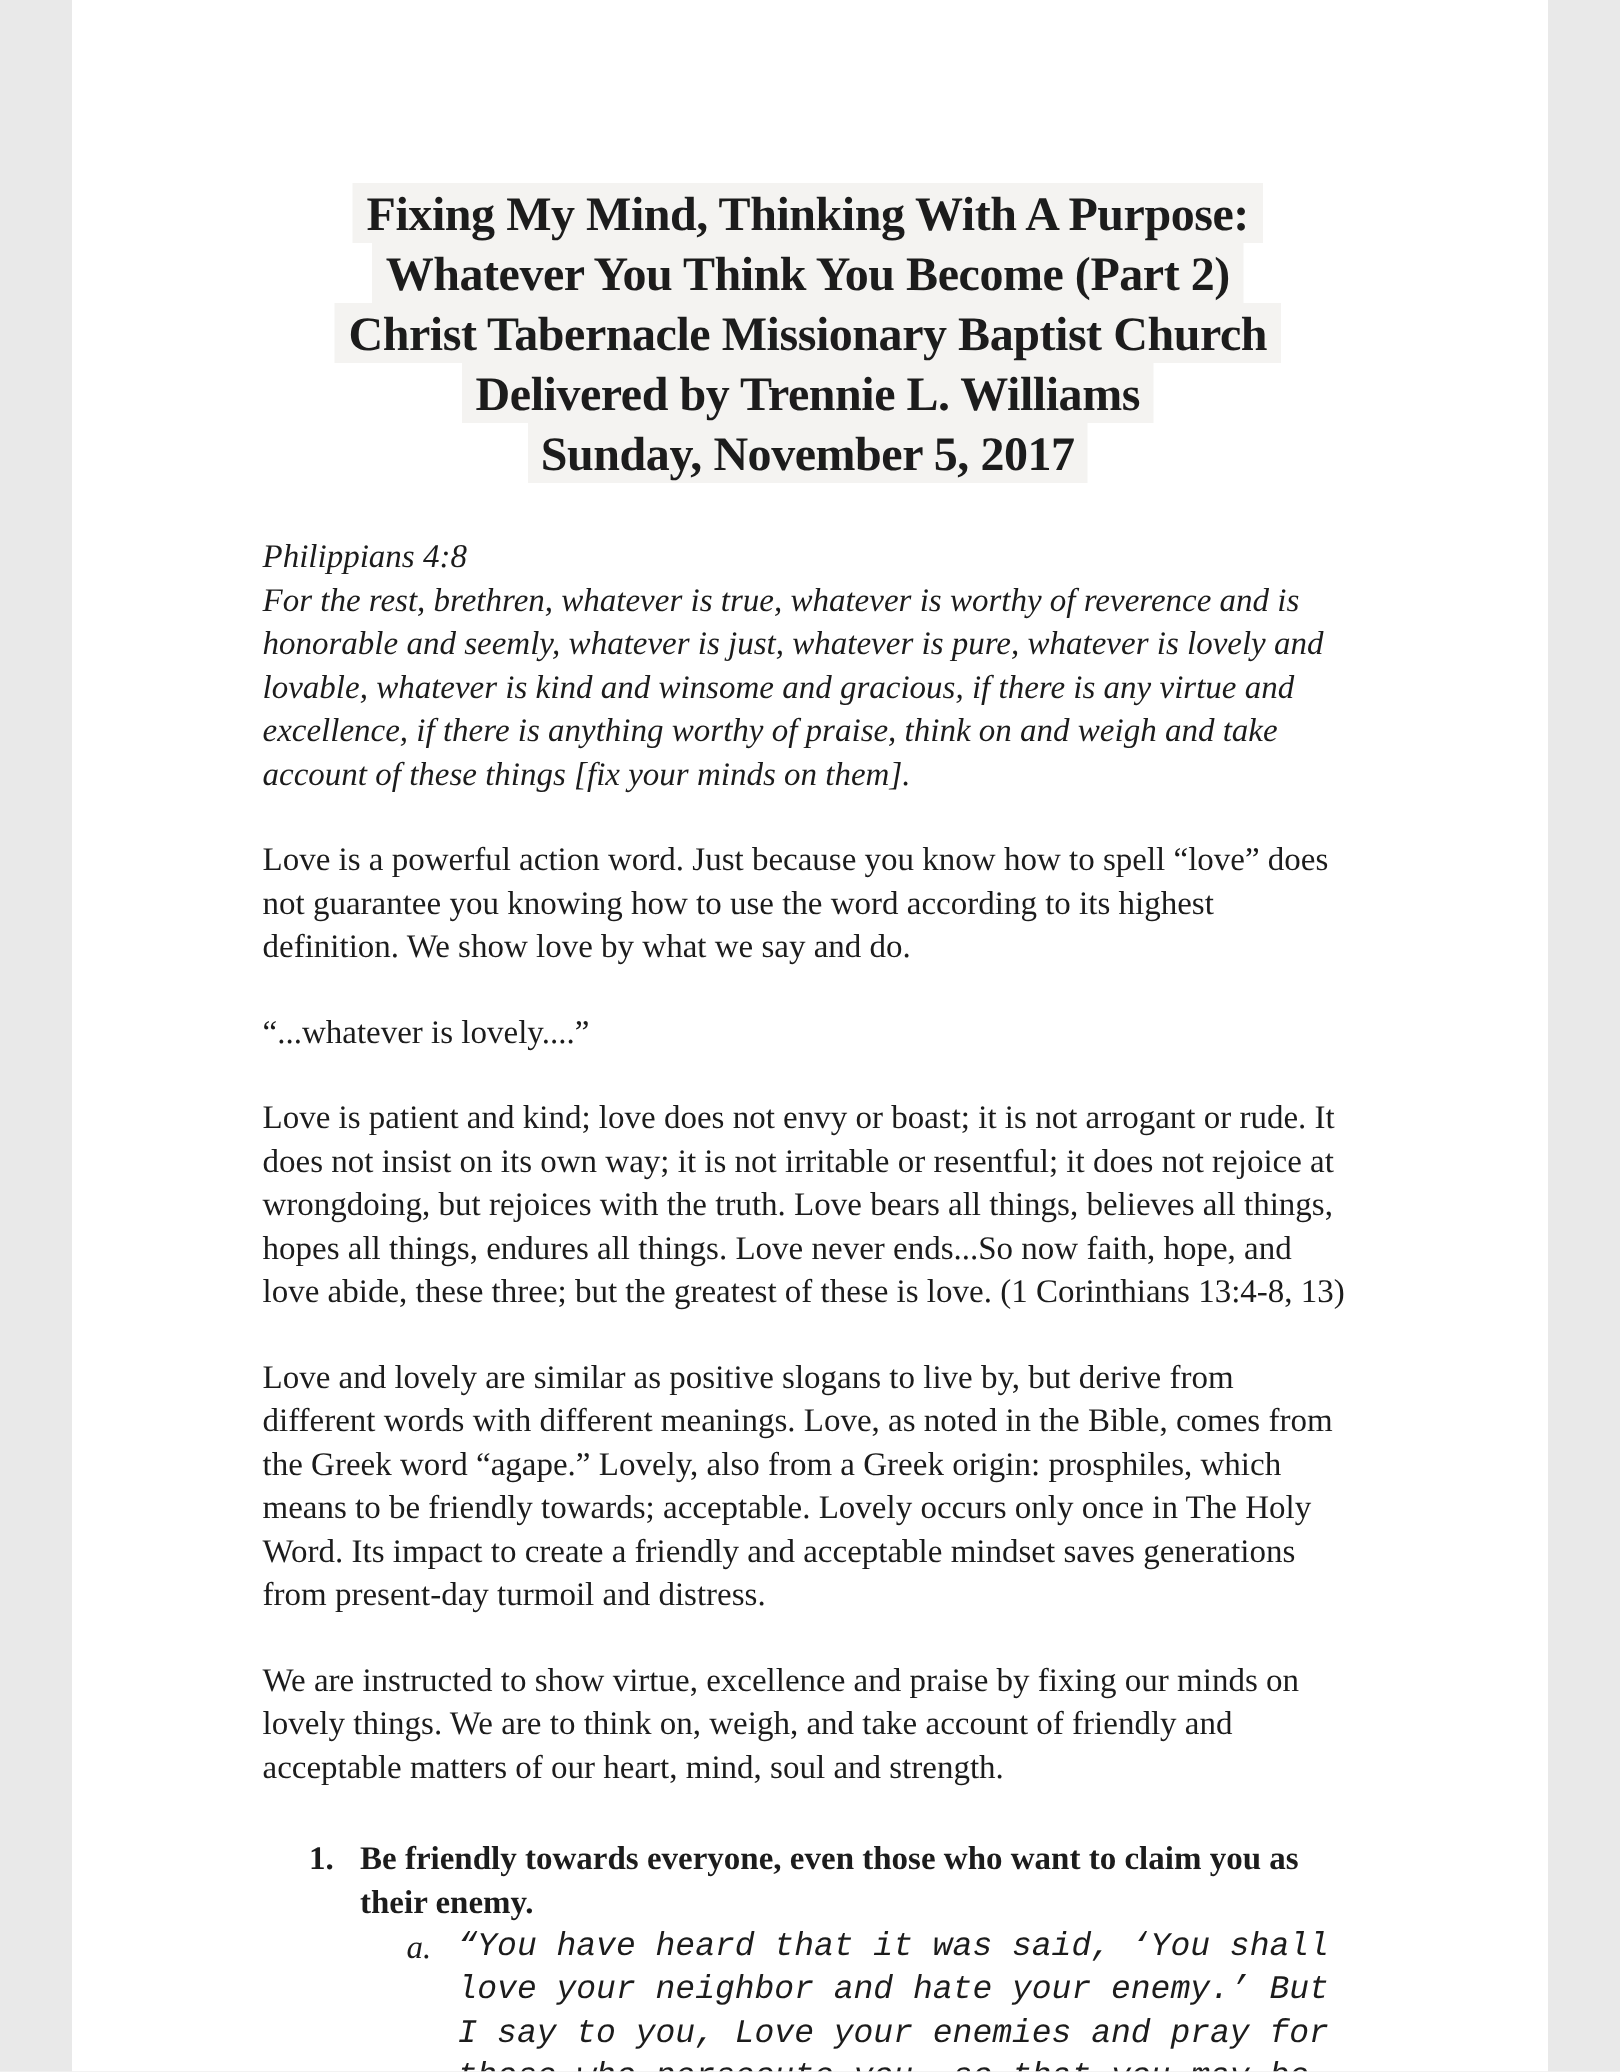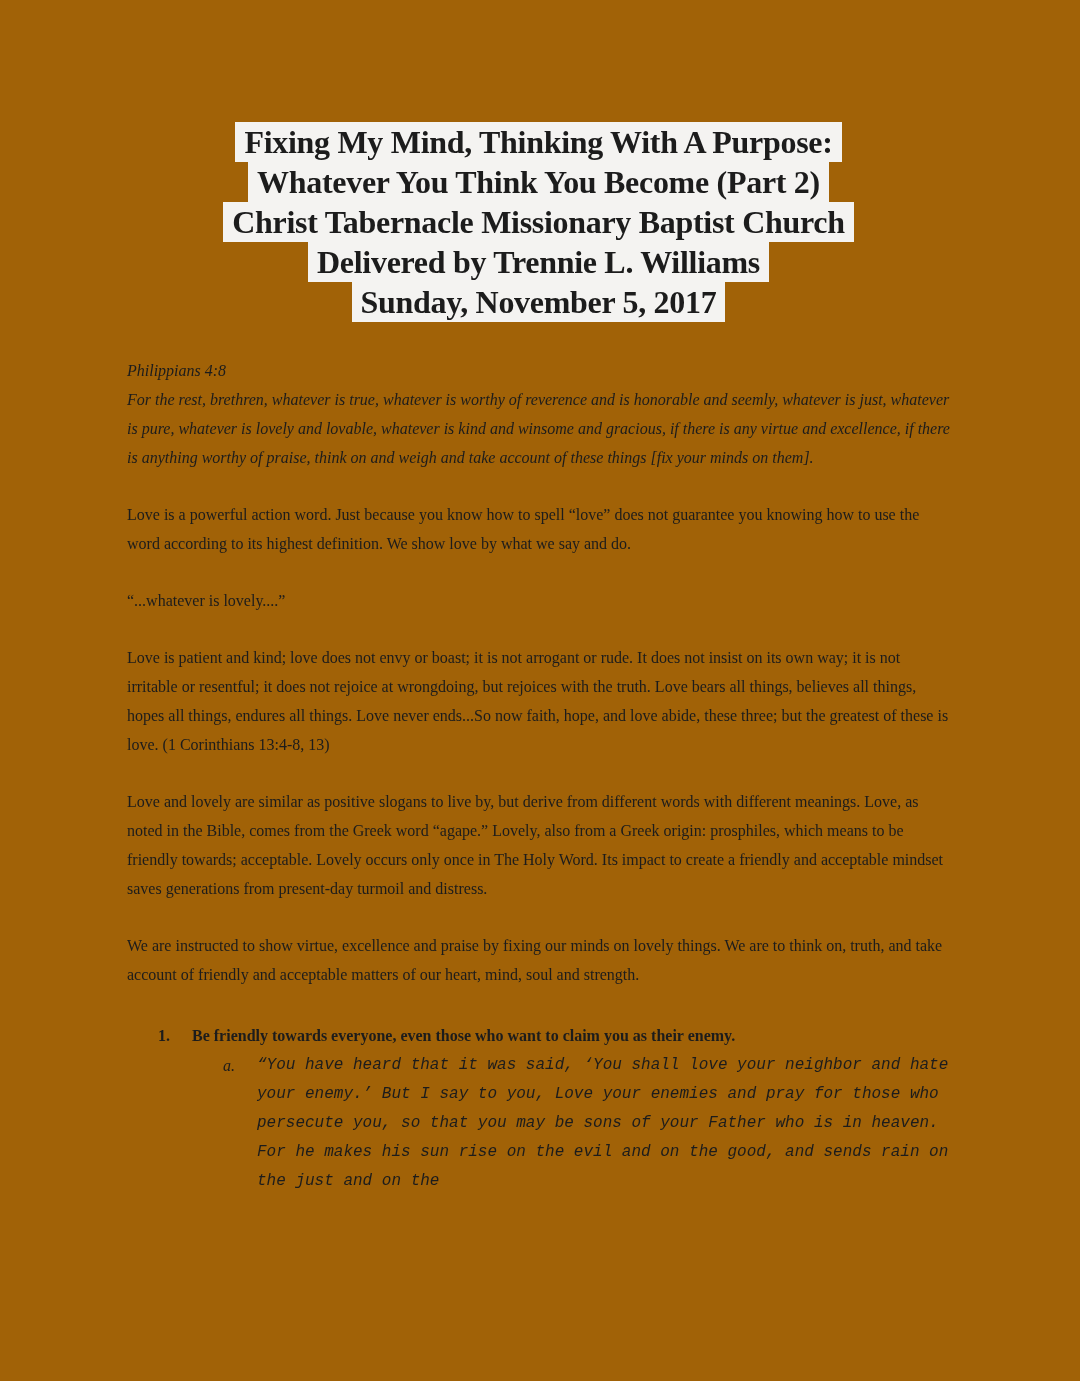--- a/index.html
+++ b/index.html
@@ -1,22 +1,22 @@
 <!DOCTYPE html>
 <html><head>
 <meta charset="utf-8">
 <style>
   * { margin: 0; padding: 0; box-sizing: border-box; }
   html, body { background: #e9e9e9; }
   .page {
     position: relative;
-    width: 1080px;
+    width: 984px;
     height: 1381px;
     margin: 0 auto;
-    background: #a16207;
+    background: #ffffff;
     font-family: "Liberation Serif", "DejaVu Serif", serif;
     color: #1c1c1c;
     overflow: hidden;
   }
   .content {
     padding: 122px 130px 0 127px;
   }
   .title-block {
     text-align: center;
     margin-bottom: 34px;
@@ -26,21 +26,21 @@
     font-weight: bold;
     line-height: 38px;
     letter-spacing: -0.3px;
   }
   .title-line > span {
     background: #f4f3f1;
     padding: 1px 9px;
     display: inline-block;
   }
   .body-text {
-    font-size: 16px;
+    font-size: 22px;
     line-height: 29px;
   }
   .scripture-block { margin-bottom: 28px; }
   .italic { font-style: italic; }
   .pull-quote { margin-bottom: 28px; }
   .paragraph { margin-bottom: 28px; }
   .list-block { margin-top: 32px; }
   .list-item-heading {
     display: flex;
     padding-left: 31px;
@@ -83,21 +83,21 @@
     </div>
 
     <div class="body-text paragraph">Love is a powerful action word. Just because you know how to spell “love” does not guarantee you knowing how to use the word according to its highest definition. We show love by what we say and do.</div>
 
     <div class="body-text pull-quote">“...whatever is lovely....”</div>
 
     <div class="body-text paragraph">Love is patient and kind; love does not envy or boast; it is not arrogant or rude. It does not insist on its own way; it is not irritable or resentful; it does not rejoice at wrongdoing, but rejoices with the truth. Love bears all things, believes all things, hopes all things, endures all things. Love never ends...So now faith, hope, and love abide, these three; but the greatest of these is love. (1 Corinthians 13:4-8, 13)</div>
 
     <div class="body-text paragraph">Love and lovely are similar as positive slogans to live by, but derive from different words with different meanings. Love, as noted in the Bible, comes from the Greek word “agape.” Lovely, also from a Greek origin: prosphiles, which means to be friendly towards; acceptable. Lovely occurs only once in The Holy Word. Its impact to create a friendly and acceptable mindset saves generations from present-day turmoil and distress.</div>
 
-    <div class="body-text paragraph">We are instructed to show virtue, excellence and praise by fixing our minds on lovely things. We are to think on, truth, and take account of friendly and acceptable matters of our heart, mind, soul and strength.</div>
+    <div class="body-text paragraph">We are instructed to show virtue, excellence and praise by fixing our minds on lovely things. We are to think on, weigh, and take account of friendly and acceptable matters of our heart, mind, soul and strength.</div>
 
     <div class="body-text list-block">
       <div class="list-item-heading">
         <span class="list-number">1.</span>
         <span class="list-heading-text">Be friendly towards everyone, even those who want to claim you as their enemy.</span>
       </div>
       <div class="sub-item">
         <span class="sub-letter">a.</span>
         <span class="sub-text">“You have heard that it was said, ‘You shall love your neighbor and hate your enemy.’ But I say to you, Love your enemies and pray for those who persecute you, so that you may be sons of your Father who is in heaven. For he makes his sun rise on the evil and on the good, and sends rain on the just and on the</span>
       </div>

